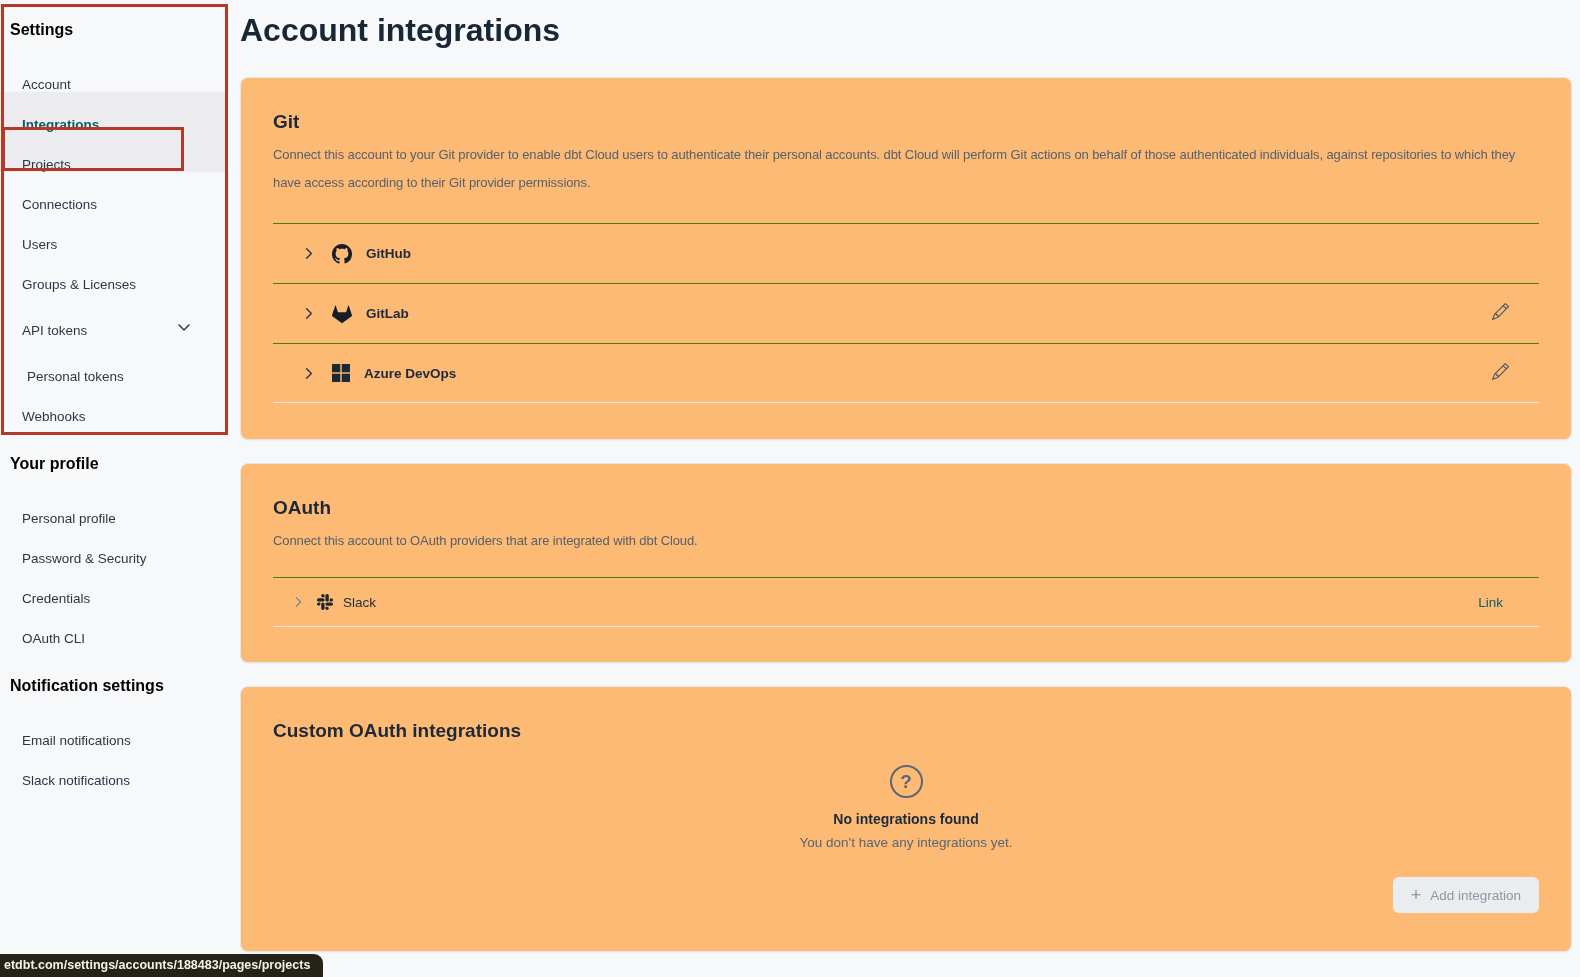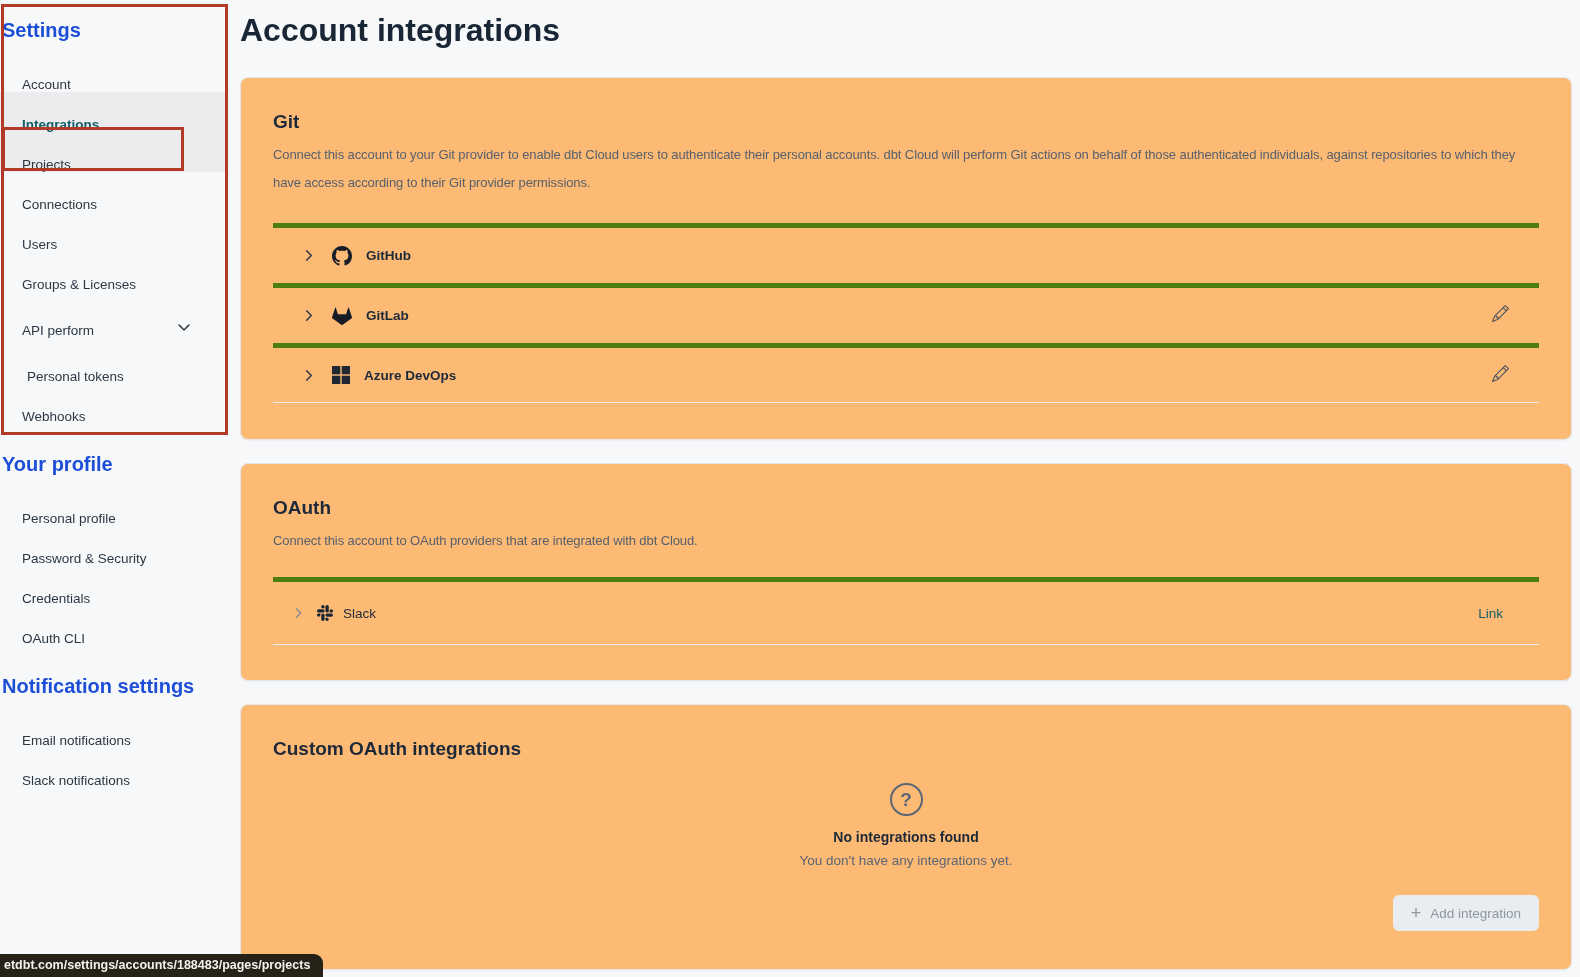--- a/index.html
+++ b/index.html
@@ -4,22 +4,22 @@
 <style>
   * { box-sizing: border-box; }
   html,body { margin:0; padding:0; }
   body {
     width:1580px; height:977px; position:relative; overflow:hidden;
     background:#f7f8fa; font-family:"Liberation Sans", sans-serif; color:#222f3e;
   }
 
   
   .sidebar { position:absolute; left:0; top:0; width:230px; height:100%; padding-top:8px; }
-  .sb-header { display:flex; align-items:center; height:44px; padding:0 2px;
-               font-size:20px; font-weight:700; color:#1d4ed8; }
+  .sb-header { display:flex; align-items:center; height:44px; padding:0 10px;
+               font-size:16px; font-weight:700; color:#000000; }
   .sb-item { display:flex; align-items:flex-end; height:40px; padding:0 22px;
              font-size:13.5px; color:#2b3844; cursor:pointer; }
   .sb-item.tall { height:46px; }
   .sb-item.hl { background:#ececee; width:225px; }
   .sb-item.active { color:#0e5d66; font-weight:700; }
   .sb-item.sub { padding-left:27px; }
   .sb-gap { height:18px; }
   .sb-chevron-down { margin-left:auto; margin-right:16px; color:#32404e; }
 
   
@@ -36,23 +36,23 @@
           box-shadow:0 1px 2px rgba(16,24,40,.04); }
   .card-git    { margin-top:27px; padding:32px 32px 36px; }
   .card-oauth  { margin-top:23px; padding:32px 32px 35px; }
   .card-custom { margin-top:23px; padding:32px 32px 38px; }
 
   .sec-title { margin:0 0 7px; font-size:19px; line-height:24px; font-weight:700; color:#1d2939; }
   .sec-desc  { margin:0; font-size:13px; line-height:28px; color:#57606c; letter-spacing:-0.1px; }
 
   .rows { margin-top:26px; }
   .rows-tight { margin-top:22px; }
-  .row { display:flex; align-items:center; height:60px; border-top:5px solid #4d7c0f; padding-left:28px; }
+  .row { display:flex; align-items:center; height:60px; border-top:1px solid #4d7c0f; padding-left:28px; }
   .row:last-child { border-bottom:1px solid #e9ebee; }
-  .row-sm { padding-left:18px; height:68px; }
+  .row-sm { padding-left:18px; height:50px; }
   .chev { flex:0 0 auto; color:#2e3a47; display:flex; }
   .chev-light { color:#7b8694; }
   .row-icon { display:flex; align-items:center; margin-left:16px; color:#161d27; }
   .row-icon-sm { margin-left:12px; }
   .row-label { margin-left:14px; font-size:13.5px; font-weight:700; color:#1d2939; }
   .row-label-reg { margin-left:10px; font-weight:400; color:#232f3d; }
   .row-action { margin-left:auto; margin-right:30px; display:flex; align-items:center; }
   .pencil { color:#47515f; cursor:pointer; }
   .link-action { margin-left:auto; margin-right:36px; font-size:13.5px; color:#0e5d66; cursor:pointer; }
 
@@ -91,21 +91,21 @@
   <div class="sb-item">
       <span>Connections</span>
     </div>
   <div class="sb-item">
       <span>Users</span>
     </div>
   <div class="sb-item">
       <span>Groups &amp; Licenses</span>
     </div>
   <div class="sb-item tall">
-    <span>API perform</span>
+    <span>API tokens</span>
     <span class="sb-chevron-down">
       <svg width="16" height="16" viewBox="0 0 16 16" fill="none" stroke="currentColor" stroke-width="1.6" stroke-linecap="round" stroke-linejoin="round">
           <path d="M3 6l5 5 5-5"></path>
         </svg>
     </span>
   </div>
   <div class="sb-item tall sub">
       <span>Personal tokens</span>
     </div>
   <div class="sb-item">

